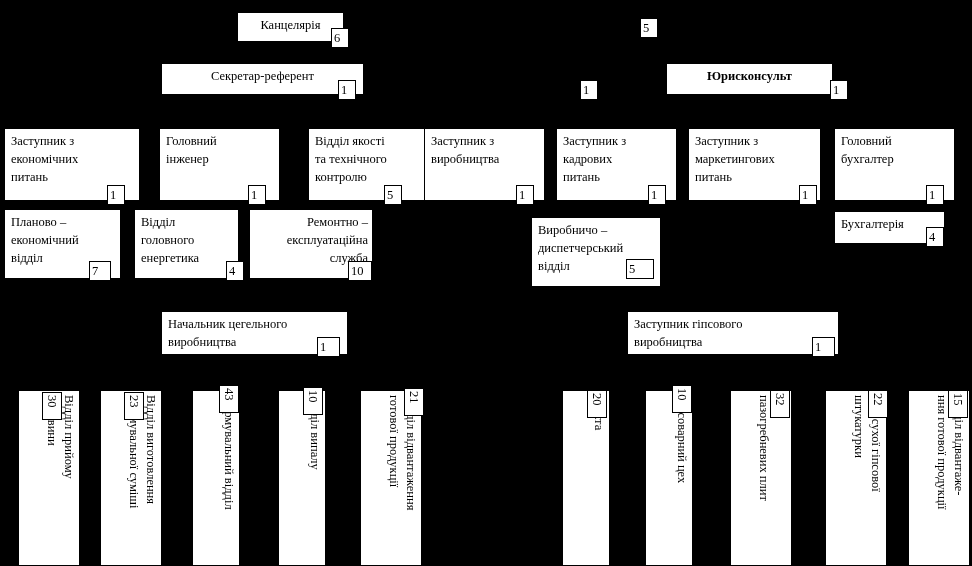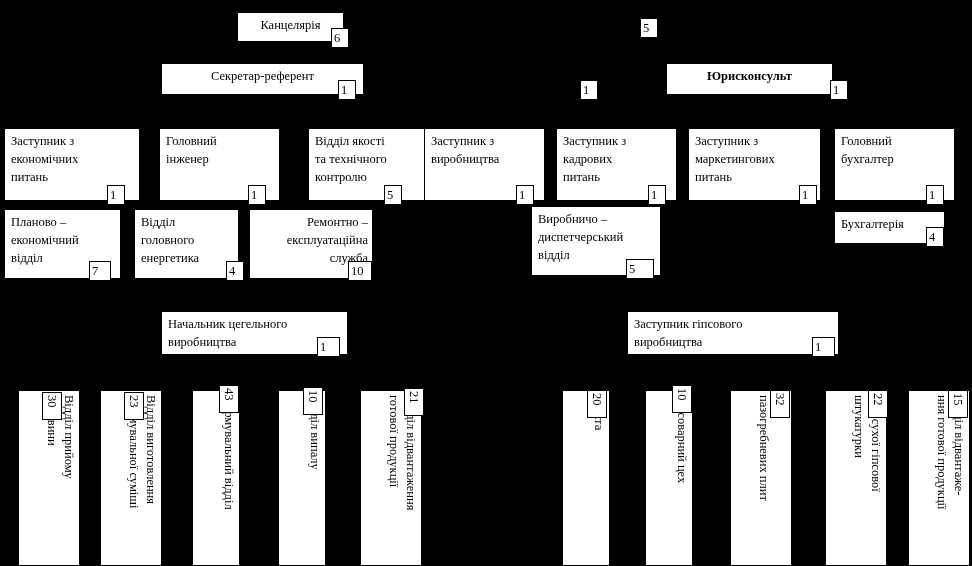--- a/index.html
+++ b/index.html
@@ -148,21 +148,21 @@
 головного
 енергетика</div>
     </div>
     <div class="tag" style="left: 226px; top: 261px; width: 18px; height: 20px;">4</div>
     <div class="node" style="left: 249px; top: 209px; width: 124px; height: 70px; text-align: right;">
       <div class="label">Ремонтно –
 експлуатаційна
 служба</div>
     </div>
     <div class="tag" style="left: 348px; top: 261px; width: 24px; height: 20px;">10</div>
-    <div class="node" style="left: 531px; top: 206px; width: 130px; height: 70px;">
+    <div class="node" style="left: 531px; top: 217px; width: 130px; height: 70px;">
       <div class="label">Виробничо –
 диспетчерський
 відділ</div>
     </div>
     <div class="tag" style="left: 626px; top: 259px; width: 28px; height: 20px;">5</div>
     <div class="node" style="left: 834px; top: 211px; width: 111px; height: 33px; font-family: Liberation Serif, serif;">
       <div class="label">Бухгалтерія</div>
     </div>
     <div class="tag" style="left: 926px; top: 227px; width: 18px; height: 20px;">4</div>
     <div class="node" style="left: 161px; top: 311px; width: 187px; height: 44px;">

